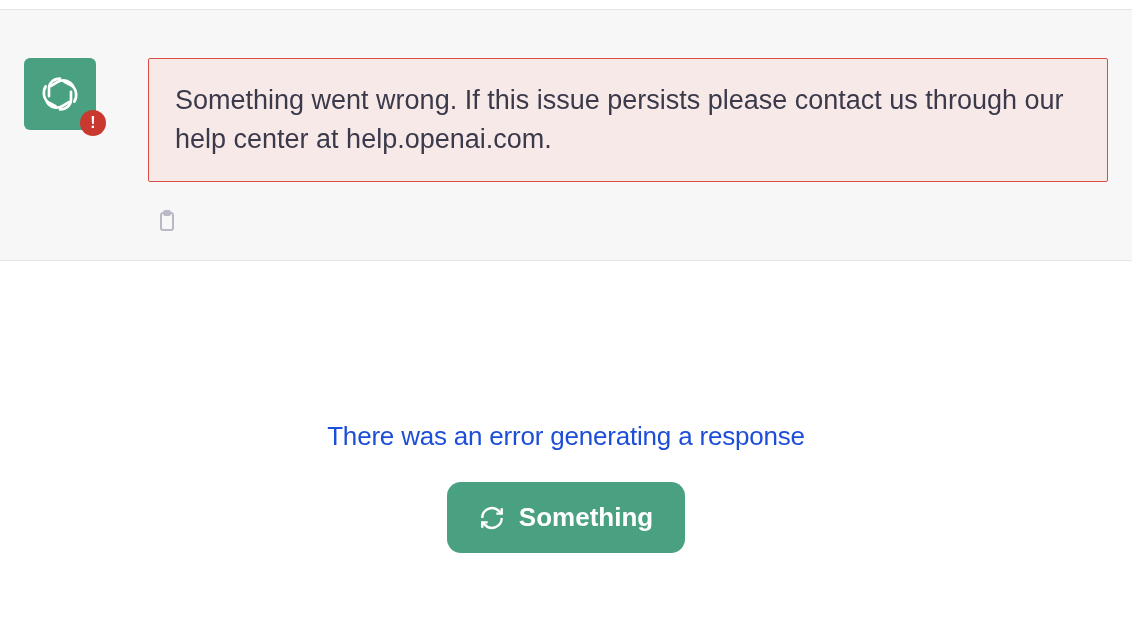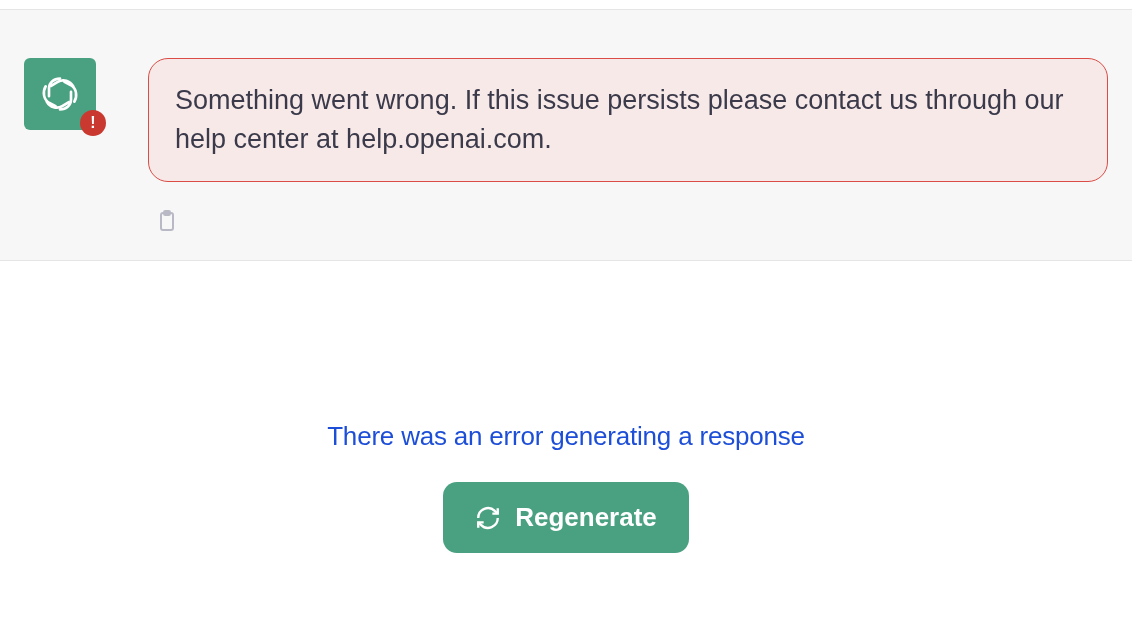--- a/index.html
+++ b/index.html
@@ -53,21 +53,21 @@
       font-size: 16px;
       line-height: 1;
     }
     .message-body {
       margin-left: 52px;
       flex: 1 1 auto;
     }
     .error-box {
       border: 1.5px solid #da4c45;
       background: #f8e9e9;
-      border-radius: 20px;
+      border-radius: 2px;
       padding: 22px 26px;
       font-size: 27px;
       line-height: 1.45;
       color: #3a3a4a;
     }
     .actions {
       margin-top: 24px;
       margin-left: 4px;
     }
     .copy-btn {
@@ -152,15 +152,15 @@
 <div class="footer-area">
   <div class="status-text">There was an error generating a response</div>
 
   <button class="regen-btn">
     <svg viewBox="0 0 24 24">
       <path d="M3 12a9 9 0 0 1 15.5-6.3L21 8"></path>
       <path d="M21 12a9 9 0 0 1-15.5 6.3L3 16"></path>
       <polyline points="21 3 21 8 16 8"></polyline>
       <polyline points="3 21 3 16 8 16"></polyline>
     </svg>
-    <span>Regenerate</span>
+    <span>Something</span>
   </button>
 </div>
 
 </body></html>

